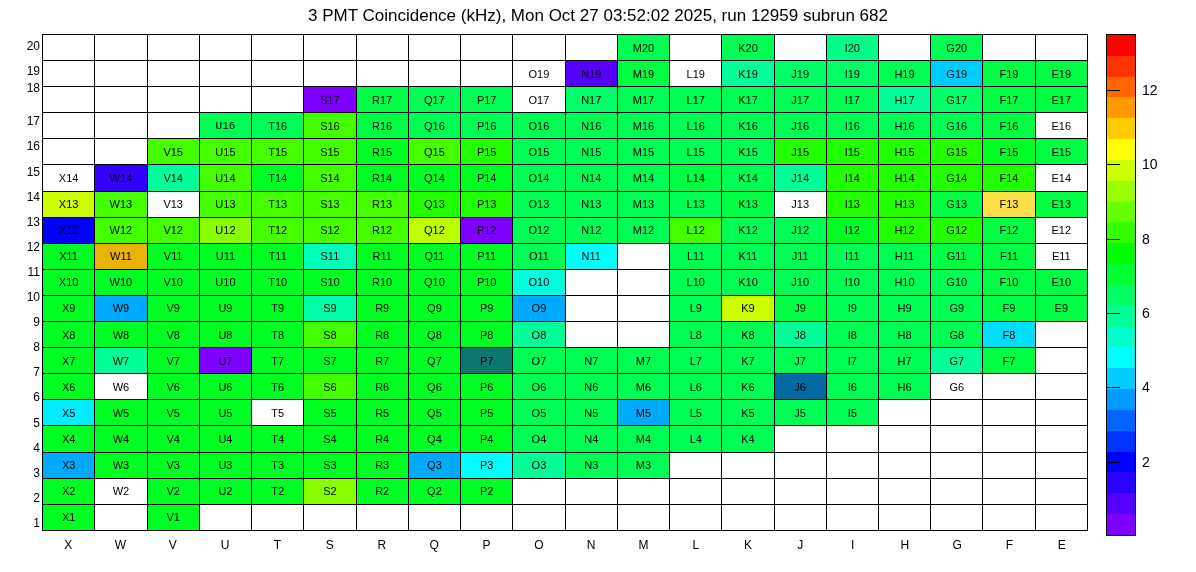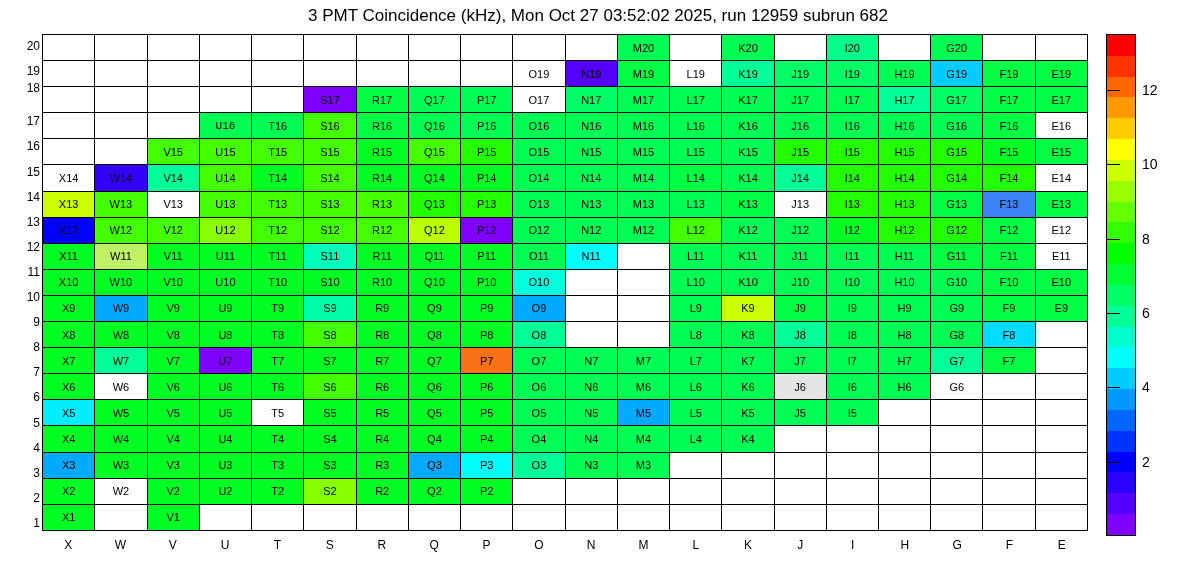--- a/index.html
+++ b/index.html
@@ -254,21 +254,21 @@
             <td style="width: 52.3px; height: 25.1px; background: rgb(34, 255, 0);">P13</td>
             <td style="width: 52.3px; height: 25.1px; background: rgb(0, 255, 85);">O13</td>
             <td style="width: 52.3px; height: 25.1px; background: rgb(0, 255, 85);">N13</td>
             <td style="width: 52.3px; height: 25.1px; background: rgb(0, 255, 85);">M13</td>
             <td style="width: 52.3px; height: 25.1px; background: rgb(0, 255, 85);">L13</td>
             <td style="width: 52.3px; height: 25.1px; background: rgb(0, 255, 68);">K13</td>
             <td style="width: 52.3px; height: 25.1px; background: rgb(255, 255, 255);">J13</td>
             <td style="width: 52.3px; height: 25.1px; background: rgb(34, 255, 0);">I13</td>
             <td style="width: 52.3px; height: 25.1px; background: rgb(34, 255, 0);">H13</td>
             <td style="width: 52.3px; height: 25.1px; background: rgb(0, 255, 68);">G13</td>
-            <td style="width: 52.3px; height: 25.1px; background: #3b82f6;">F13</td>
+            <td style="width: 52.3px; height: 25.1px; background: #fde047;">F13</td>
             <td style="width: 52.3px; height: 25.1px; background: rgb(0, 255, 68);">E13</td>
           </tr>
           <tr>
             <td style="width: 52.3px; height: 25.1px; background: rgb(0, 0, 255);">X12</td>
             <td style="width: 52.3px; height: 25.1px; background: rgb(68, 255, 0);">W12</td>
             <td style="width: 52.3px; height: 25.1px; background: rgb(68, 255, 0);">V12</td>
             <td style="width: 52.3px; height: 25.1px; background: rgb(136, 255, 0);">U12</td>
             <td style="width: 52.3px; height: 25.1px; background: rgb(68, 255, 0);">T12</td>
             <td style="width: 52.3px; height: 25.1px; background: rgb(68, 255, 0);">S12</td>
             <td style="width: 52.3px; height: 25.1px; background: rgb(68, 255, 0);">R12</td>
@@ -281,21 +281,21 @@
             <td style="width: 52.3px; height: 25.1px; background: rgb(0, 255, 85);">K12</td>
             <td style="width: 52.3px; height: 25.1px; background: rgb(0, 255, 85);">J12</td>
             <td style="width: 52.3px; height: 25.1px; background: rgb(0, 255, 34);">I12</td>
             <td style="width: 52.3px; height: 25.1px; background: rgb(34, 255, 0);">H12</td>
             <td style="width: 52.3px; height: 25.1px; background: rgb(34, 255, 0);">G12</td>
             <td style="width: 52.3px; height: 25.1px; background: rgb(0, 255, 68);">F12</td>
             <td style="width: 52.3px; height: 25.1px; background: rgb(255, 255, 255);">E12</td>
           </tr>
           <tr>
             <td style="width: 52.3px; height: 25.1px; background: rgb(0, 255, 34);">X11</td>
-            <td style="width: 52.3px; height: 25.1px; background: #bef264;">W11</td>
+            <td style="width: 52.3px; height: 25.1px; background: #eab308;">W11</td>
             <td style="width: 52.3px; height: 25.1px; background: rgb(0, 255, 34);">V11</td>
             <td style="width: 52.3px; height: 25.1px; background: rgb(0, 255, 34);">U11</td>
             <td style="width: 52.3px; height: 25.1px; background: rgb(0, 255, 34);">T11</td>
             <td style="width: 52.3px; height: 25.1px; background: rgb(0, 255, 187);">S11</td>
             <td style="width: 52.3px; height: 25.1px; background: rgb(0, 255, 34);">R11</td>
             <td style="width: 52.3px; height: 25.1px; background: rgb(0, 255, 34);">Q11</td>
             <td style="width: 52.3px; height: 25.1px; background: rgb(0, 255, 34);">P11</td>
             <td style="width: 52.3px; height: 25.1px; background: rgb(0, 255, 85);">O11</td>
             <td style="width: 52.3px; height: 25.1px; background: rgb(0, 255, 255);">N11</td>
             <td style="width: 52.3px; height: 25.1px; background: rgb(255, 255, 255);"></td>
@@ -376,21 +376,21 @@
           </tr>
           <tr>
             <td style="width: 52.3px; height: 25.1px; background: rgb(0, 255, 34);">X7</td>
             <td style="width: 52.3px; height: 25.1px; background: rgb(0, 255, 153);">W7</td>
             <td style="width: 52.3px; height: 25.1px; background: rgb(0, 255, 34);">V7</td>
             <td style="width: 52.3px; height: 25.1px; background: rgb(127, 0, 255);">U7</td>
             <td style="width: 52.3px; height: 25.1px; background: rgb(0, 255, 34);">T7</td>
             <td style="width: 52.3px; height: 25.1px; background: rgb(0, 255, 34);">S7</td>
             <td style="width: 52.3px; height: 25.1px; background: rgb(0, 255, 34);">R7</td>
             <td style="width: 52.3px; height: 25.1px; background: rgb(0, 255, 34);">Q7</td>
-            <td style="width: 52.3px; height: 25.1px; background: #f97316;">P7</td>
+            <td style="width: 52.3px; height: 25.1px; background: #0f766e;">P7</td>
             <td style="width: 52.3px; height: 25.1px; background: rgb(0, 255, 85);">O7</td>
             <td style="width: 52.3px; height: 25.1px; background: rgb(0, 255, 85);">N7</td>
             <td style="width: 52.3px; height: 25.1px; background: rgb(0, 255, 85);">M7</td>
             <td style="width: 52.3px; height: 25.1px; background: rgb(0, 255, 85);">L7</td>
             <td style="width: 52.3px; height: 25.1px; background: rgb(0, 255, 85);">K7</td>
             <td style="width: 52.3px; height: 25.1px; background: rgb(0, 255, 85);">J7</td>
             <td style="width: 52.3px; height: 25.1px; background: rgb(0, 255, 85);">I7</td>
             <td style="width: 52.3px; height: 25.1px; background: rgb(0, 255, 85);">H7</td>
             <td style="width: 52.3px; height: 25.1px; background: rgb(0, 255, 153);">G7</td>
             <td style="width: 52.3px; height: 25.1px; background: rgb(0, 255, 68);">F7</td>
@@ -404,21 +404,21 @@
             <td style="width: 52.3px; height: 25.1px; background: rgb(0, 255, 34);">T6</td>
             <td style="width: 52.3px; height: 25.1px; background: rgb(68, 255, 0);">S6</td>
             <td style="width: 52.3px; height: 25.1px; background: rgb(0, 255, 34);">R6</td>
             <td style="width: 52.3px; height: 25.1px; background: rgb(0, 255, 34);">Q6</td>
             <td style="width: 52.3px; height: 25.1px; background: rgb(0, 255, 34);">P6</td>
             <td style="width: 52.3px; height: 25.1px; background: rgb(0, 255, 85);">O6</td>
             <td style="width: 52.3px; height: 25.1px; background: rgb(0, 255, 85);">N6</td>
             <td style="width: 52.3px; height: 25.1px; background: rgb(0, 255, 85);">M6</td>
             <td style="width: 52.3px; height: 25.1px; background: rgb(0, 255, 85);">L6</td>
             <td style="width: 52.3px; height: 25.1px; background: rgb(0, 255, 85);">K6</td>
-            <td style="width: 52.3px; height: 25.1px; background: #e5e5e5; margin-top: 28px;">J6</td>
+            <td style="width: 52.3px; height: 25.1px; background: #0369a1; margin-top: 28px;">J6</td>
             <td style="width: 52.3px; height: 25.1px; background: rgb(0, 255, 85);">I6</td>
             <td style="width: 52.3px; height: 25.1px; background: rgb(0, 255, 85);">H6</td>
             <td style="width: 52.3px; height: 25.1px; background: rgb(255, 255, 255);">G6</td>
             <td style="width: 52.3px; height: 25.1px; background: rgb(255, 255, 255);"></td>
             <td style="width: 52.3px; height: 25.1px; background: rgb(255, 255, 255);"></td>
           </tr>
           <tr>
             <td style="width: 52.3px; height: 25.1px; background: rgb(0, 238, 255);">X5</td>
             <td style="width: 52.3px; height: 25.1px; background: rgb(0, 255, 34);">W5</td>
             <td style="width: 52.3px; height: 25.1px; background: rgb(0, 255, 34);">V5</td>

